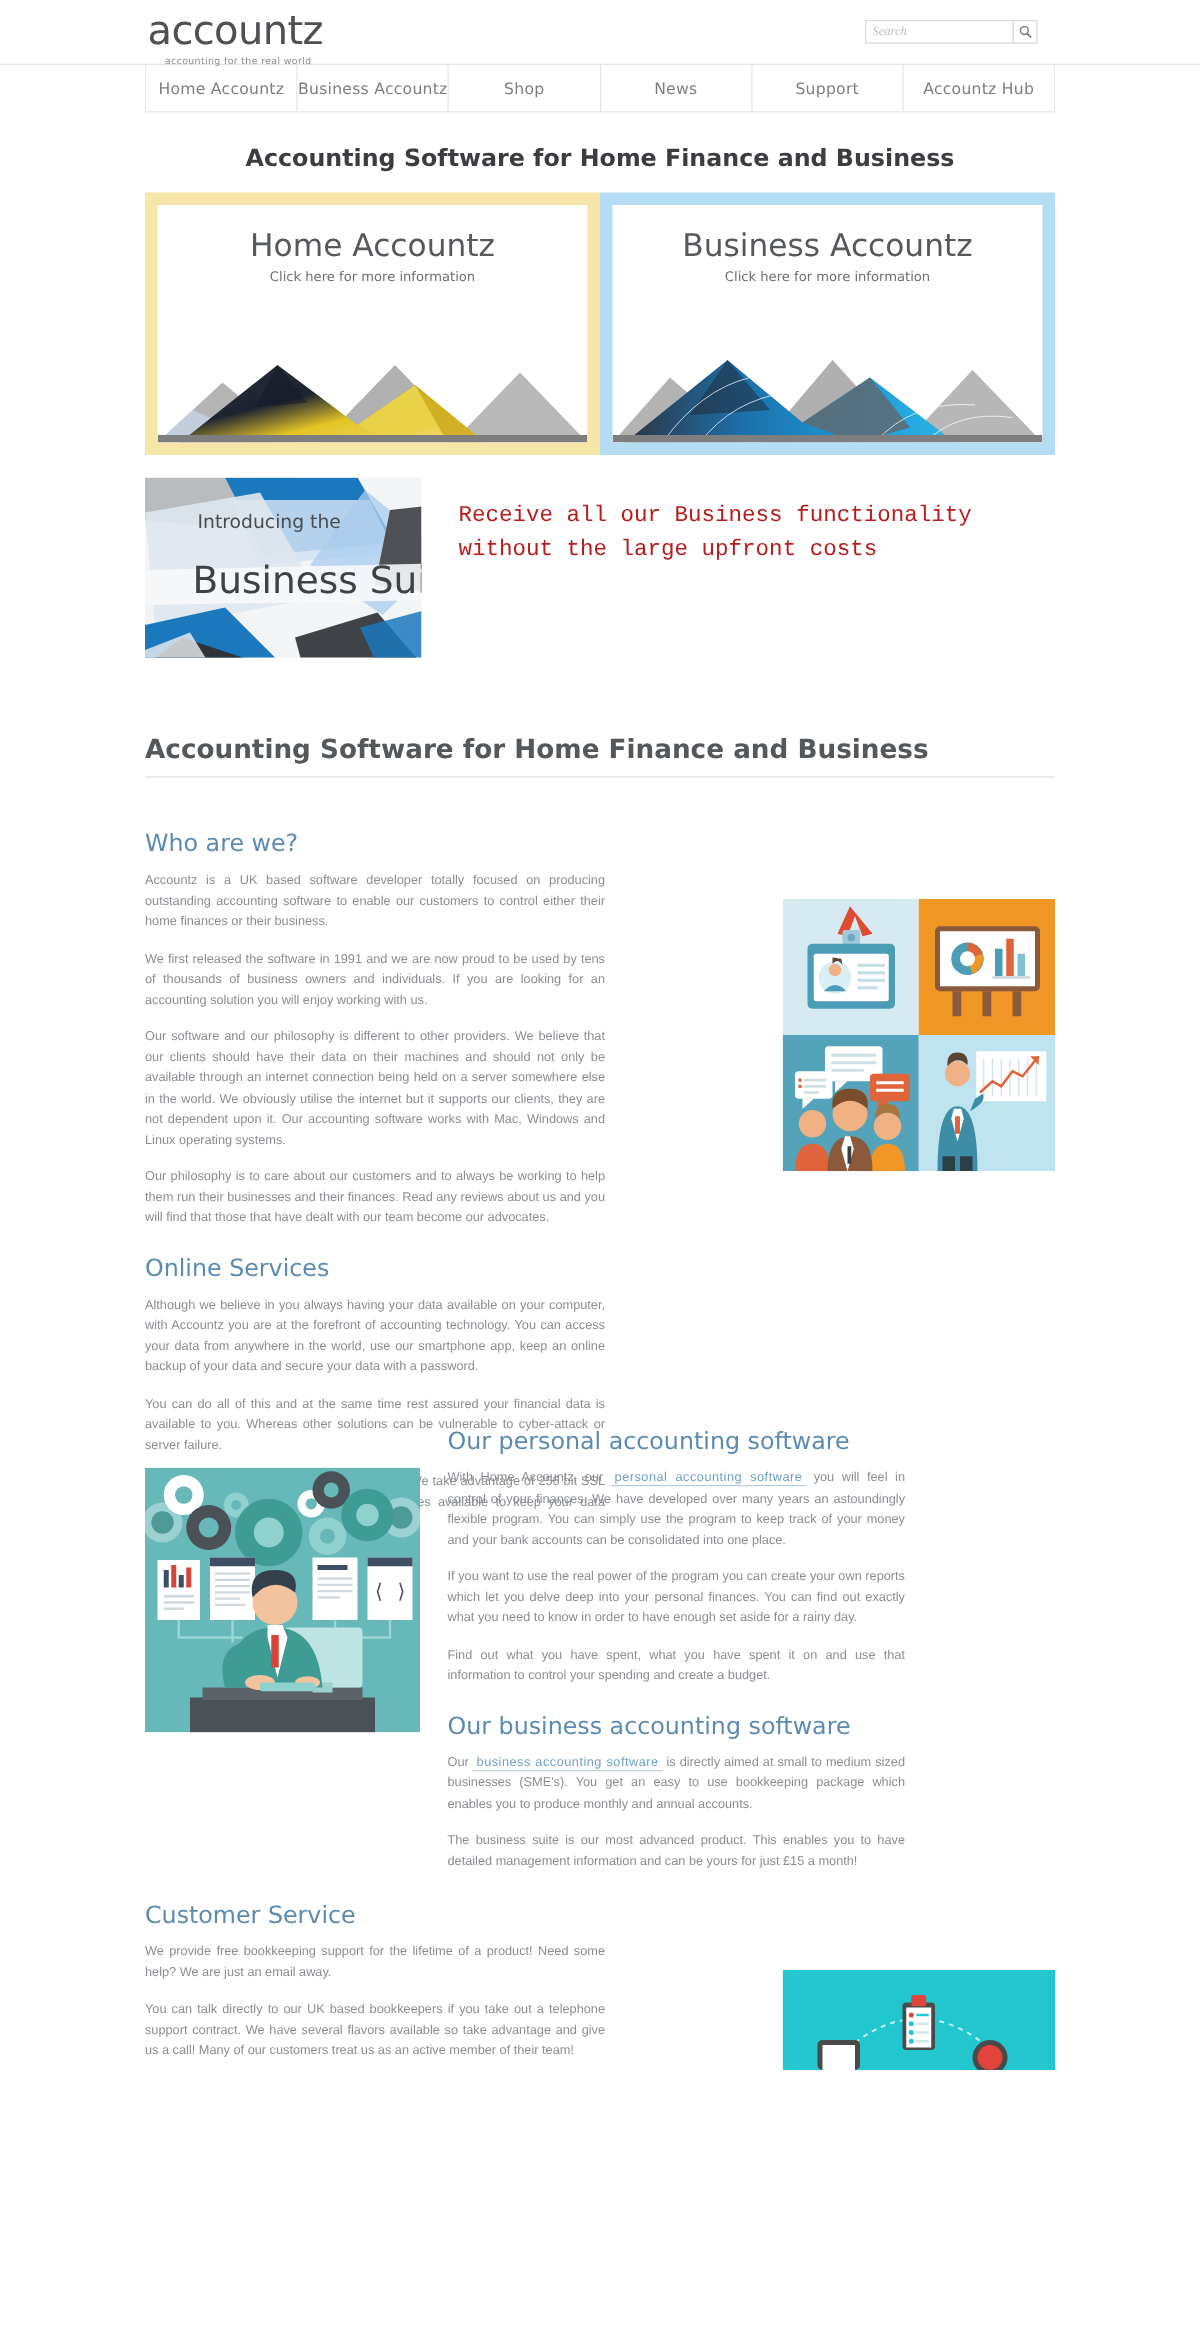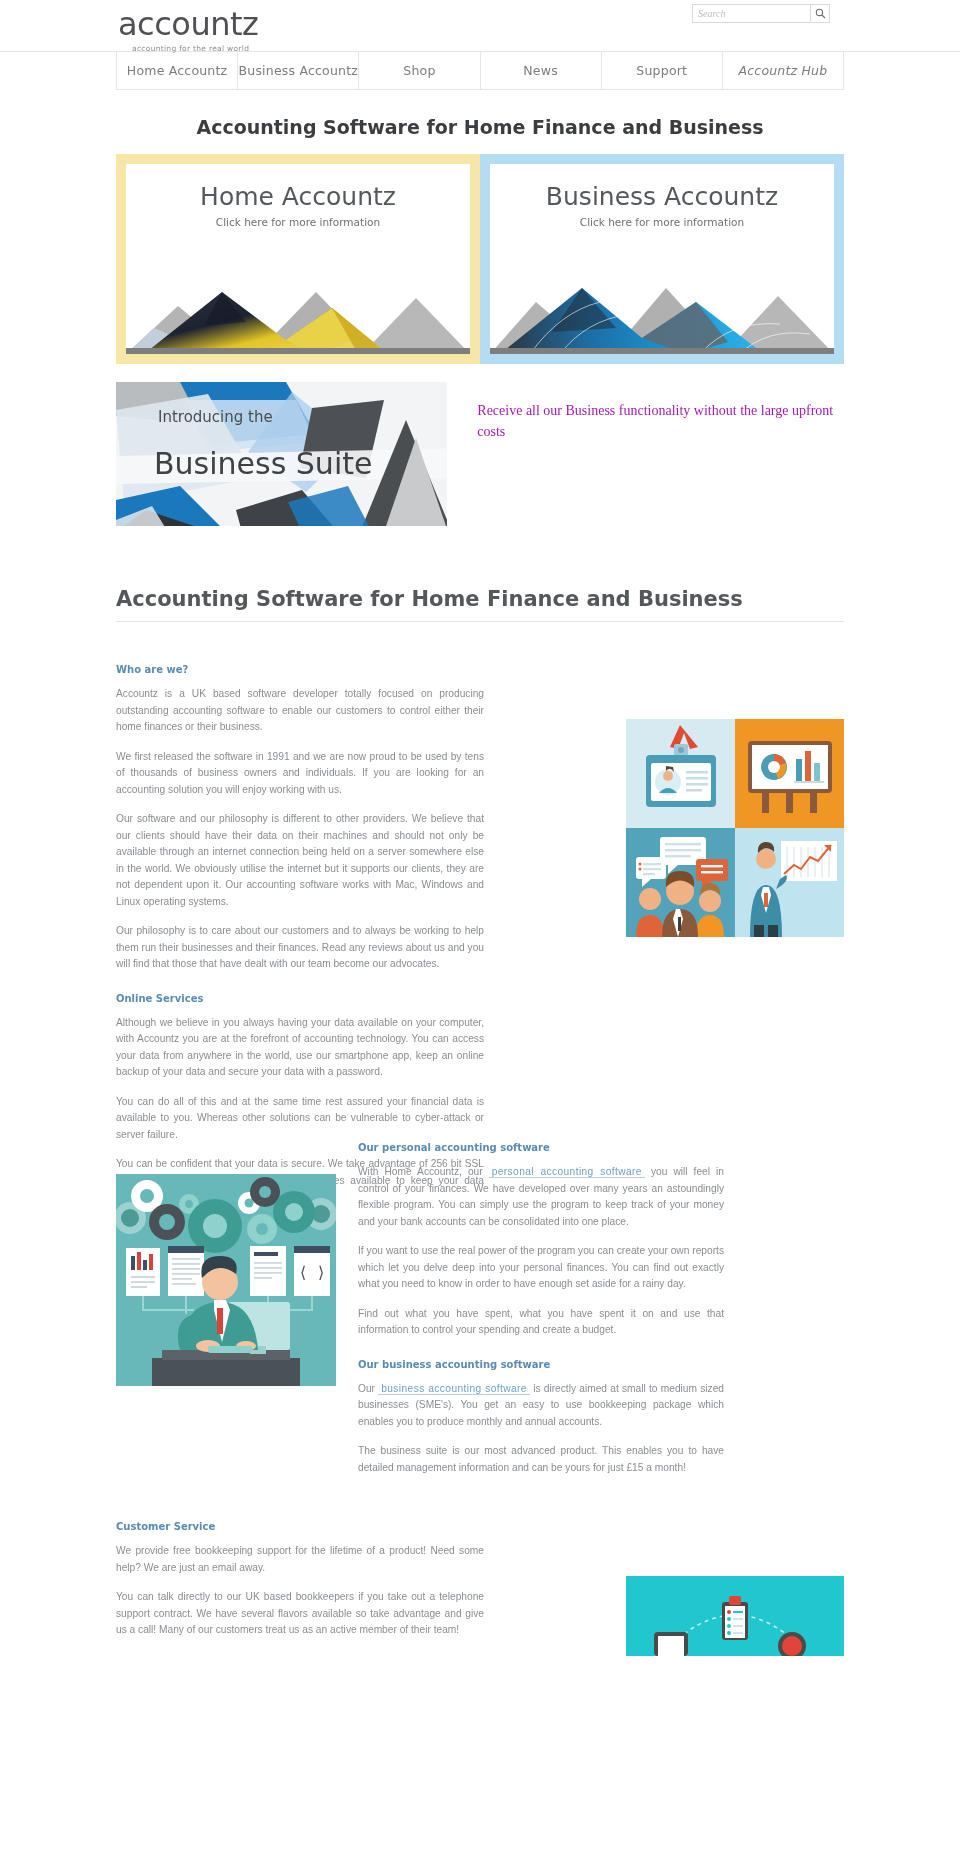--- a/index.html
+++ b/index.html
@@ -22,21 +22,21 @@
     font-family:"DejaVu Sans", sans-serif;
     font-size:32px; font-weight:400; letter-spacing:-0.5px;
     color:#4e5053; line-height:1;
   }
   .logo-tag {
     font-family:"DejaVu Sans", sans-serif;
     font-size:7.5px; letter-spacing:0.3px; color:#8b8d90;
     margin-top:4px; margin-left:14px;
   }
   #search-wrap {
-    position:absolute; right:130px; top:4px;
+    position:absolute; right:130px; top:16px;
     display:flex; align-items:stretch; height:19px;
   }
   #search-input {
     width:118px; height:19px; border:1px solid #d9d9d9; border-right:none;
     font-family:"Liberation Serif", serif; font-style:italic;
     font-size:10px; color:#b9b9b9; padding:0 5px; background:#fff;
     outline:none;
   }
   #search-input::placeholder { color:#bdbdbd; font-style:italic; }
   #search-btn {
@@ -48,21 +48,21 @@
   #nav {
     display:flex; width:728px; margin:0 auto; height:38px;
     border:1px solid #e6e6e6; border-top:none; background:#fff;
   }
   .nav-item {
     flex:1; display:flex; align-items:center; justify-content:center;
     font-size:12.5px; color:#7b7d80; border-right:1px solid #e6e6e6;
     cursor:pointer; letter-spacing:0.2px;
     font-family:"DejaVu Sans", sans-serif;
   }
-  .nav-item:last-child { border-right:none;font-style:italic; }
+  .nav-item:last-child { border-right:none; }
   
   #page { width:728px; margin:0 auto; position:relative; }
   #hero-title {
     text-align:center; font-size:19px; font-weight:bold; color:#3b3d40;
     margin:26px 0 16px 0; font-family:"DejaVu Sans", sans-serif;
   }
   
   #banners { display:flex; height:210px; }
   .banner { width:50%; position:relative; padding:10px; }
   .banner.home { background:#f6e6a8; }
@@ -77,32 +77,32 @@
   .banner-sub {
     text-align:center; font-size:10.5px; color:#6d7074; margin-top:5px;
     font-family:"DejaVu Sans", sans-serif;
   }
   .banner-art { position:absolute; left:0; right:0; bottom:0; height:92px; }
   
   #suite { margin-top:18px; display:flex; height:150px; }
   #suite-art { width:350px; height:144px; position:relative; overflow:hidden; background:#f4f5f6; }
   #suite-text {
     margin-left:30px; padding-top:18px;
-    font-size:14px; line-height:1.5; color:#a21caf;
-    font-family:Liberation Serif, serif; font-weight:400;
+    font-size:18px; line-height:1.5; color:#b91c1c;
+    font-family:Liberation Mono, monospace; font-weight:400;
   }
   
   #main-heading {
     margin-top:55px; font-size:21px; font-weight:bold; color:#55585b;
     padding-bottom:10px; border-bottom:1px solid #e3e3e3;
     font-family:"DejaVu Sans", sans-serif;
   }
   
   .sec-h {
-    color:#5b8bb0; font-size:10px; font-weight:bold;
+    color:#5b8bb0; font-size:19px; font-weight:normal;
     margin:0 0 11px 0; font-family:"DejaVu Sans", sans-serif;
   }
   p.body {
     font-size:10.2px; line-height:1.62; color:#8a8d91;
     margin:0 0 13px 0; text-align:justify;
   }
   a.inline {
     color:#6fa0c2; text-decoration:none;
     border-bottom:1px solid #b9cfdf; padding:0 3px;
     letter-spacing:0.4px;

